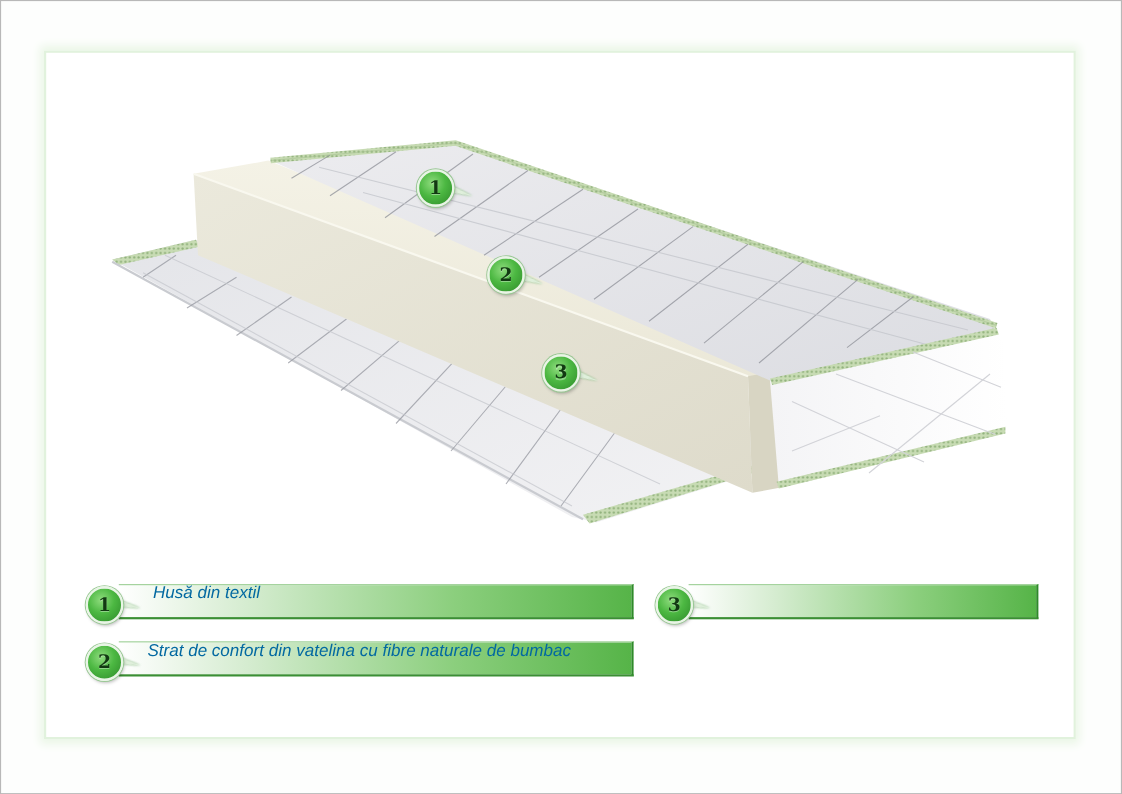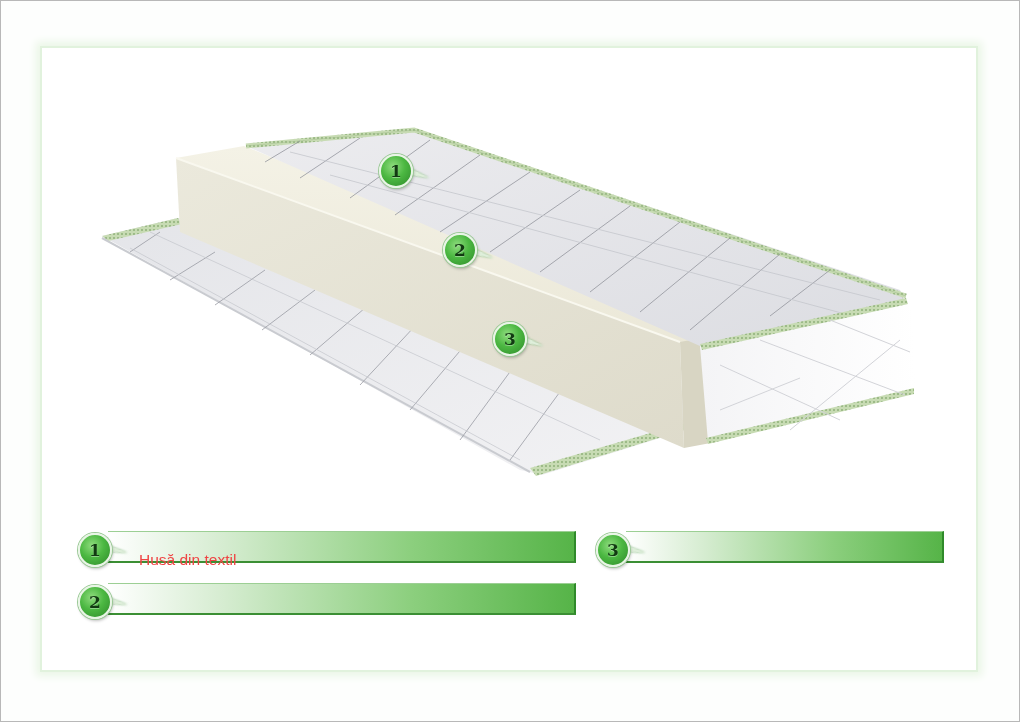--- a/index.html
+++ b/index.html
@@ -39,21 +39,21 @@
     }
 
     
     .legend-row { position: absolute; height: 36px; }
     .legend-bar {
       position: absolute; top: 0; height: 32px;
       background: linear-gradient(to right, #ffffff 0%, #d5ecd0 25%, #8ccf7e 65%, #56b448 100%);
       border-right: 2px solid #2f8a2a; border-bottom: 2px solid #3b8f34; border-top: 1px solid #9ccf94;
     }
     .legend-text {
-      position: absolute; top: 20px; font-size: 15.5px; color: #ef4444; white-space: nowrap; z-index: 4;
+      position: absolute; top: 0; font-size: 15.5px; color: #0369a1; white-space: nowrap; z-index: 4; font-style: italic;
     }
     .legend-text sup { font-size: 8px; vertical-align: 8px; }
   </style>
 </head>
 <body>
 
 <div class="outer-frame"></div>
 <div class="glow-frame"></div>
 
 <svg class="mattress" viewBox="0 0 1020 722" xmlns="http://www.w3.org/2000/svg">
@@ -164,19 +164,20 @@
   <div class="legend-bar" style="left:30px; width:468px;"></div>
   <div class="badge-tail" style="left:24px; top:15px; transform: rotate(12deg);"></div>
   <div class="badge" style="left:0; top:2px;">1</div>
   <span class="legend-text" style="left:61px;">Husă din textil</span>
 </div>
 
 <div class="legend-row" style="left:78px; top:583px; width:500px;">
   <div class="legend-bar" style="left:30px; width:468px;"></div>
   <div class="badge-tail" style="left:24px; top:15px; transform: rotate(12deg);"></div>
   <div class="badge" style="left:0; top:2px;">2</div>
+  <span class="legend-text" style="left:56px;">Strat de confort din vatelina cu fibre naturale de bumbac</span>
 </div>
 
 <div class="legend-row" style="left:596px; top:531px; width:350px;">
   <div class="legend-bar" style="left:30px; width:318px;"></div>
   <div class="badge-tail" style="left:24px; top:15px; transform: rotate(12deg);"></div>
   <div class="badge" style="left:0; top:2px;">3</div>
 </div>
 
 </body></html>

